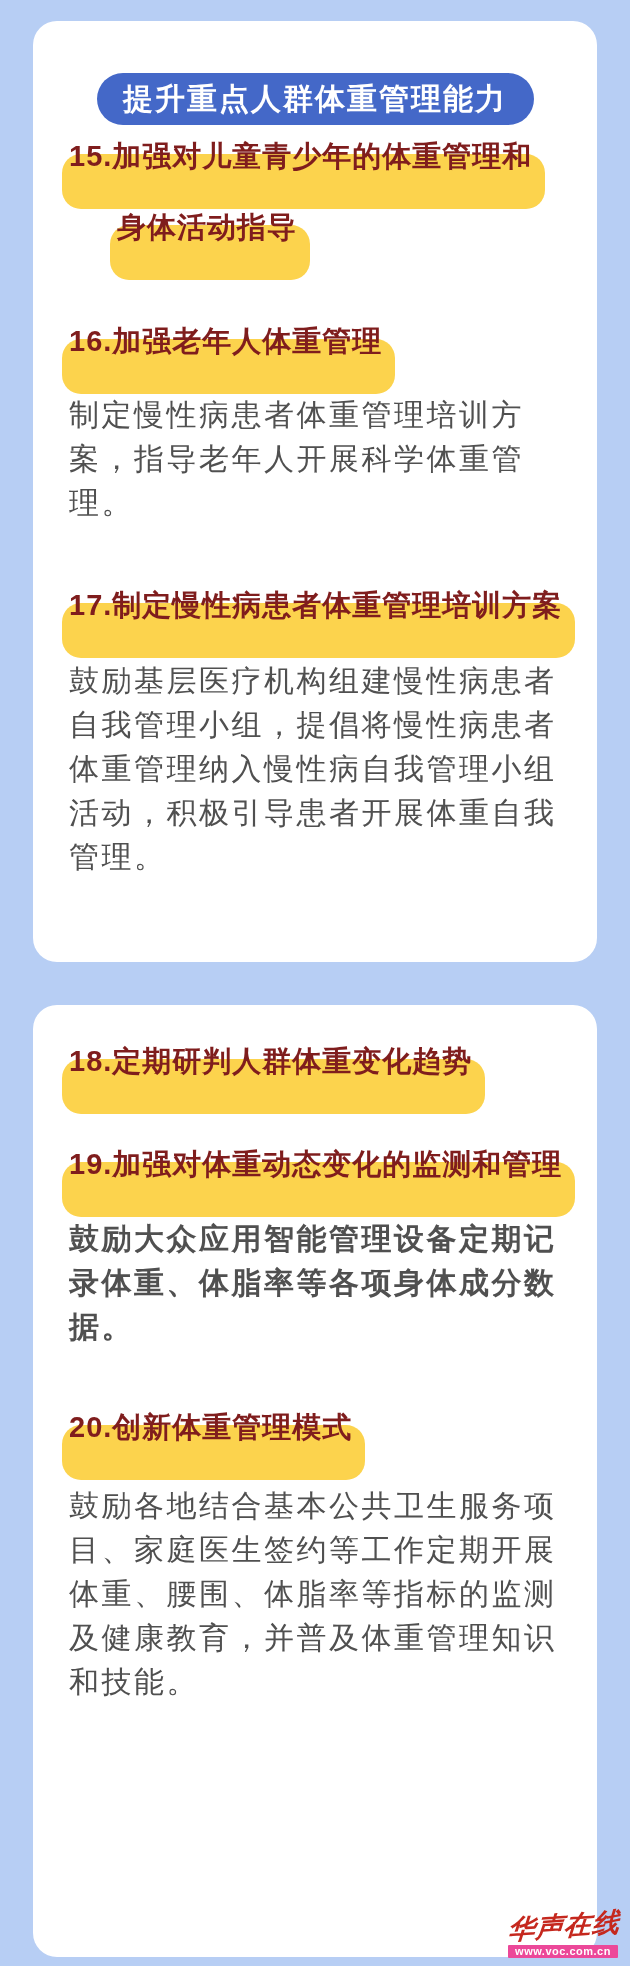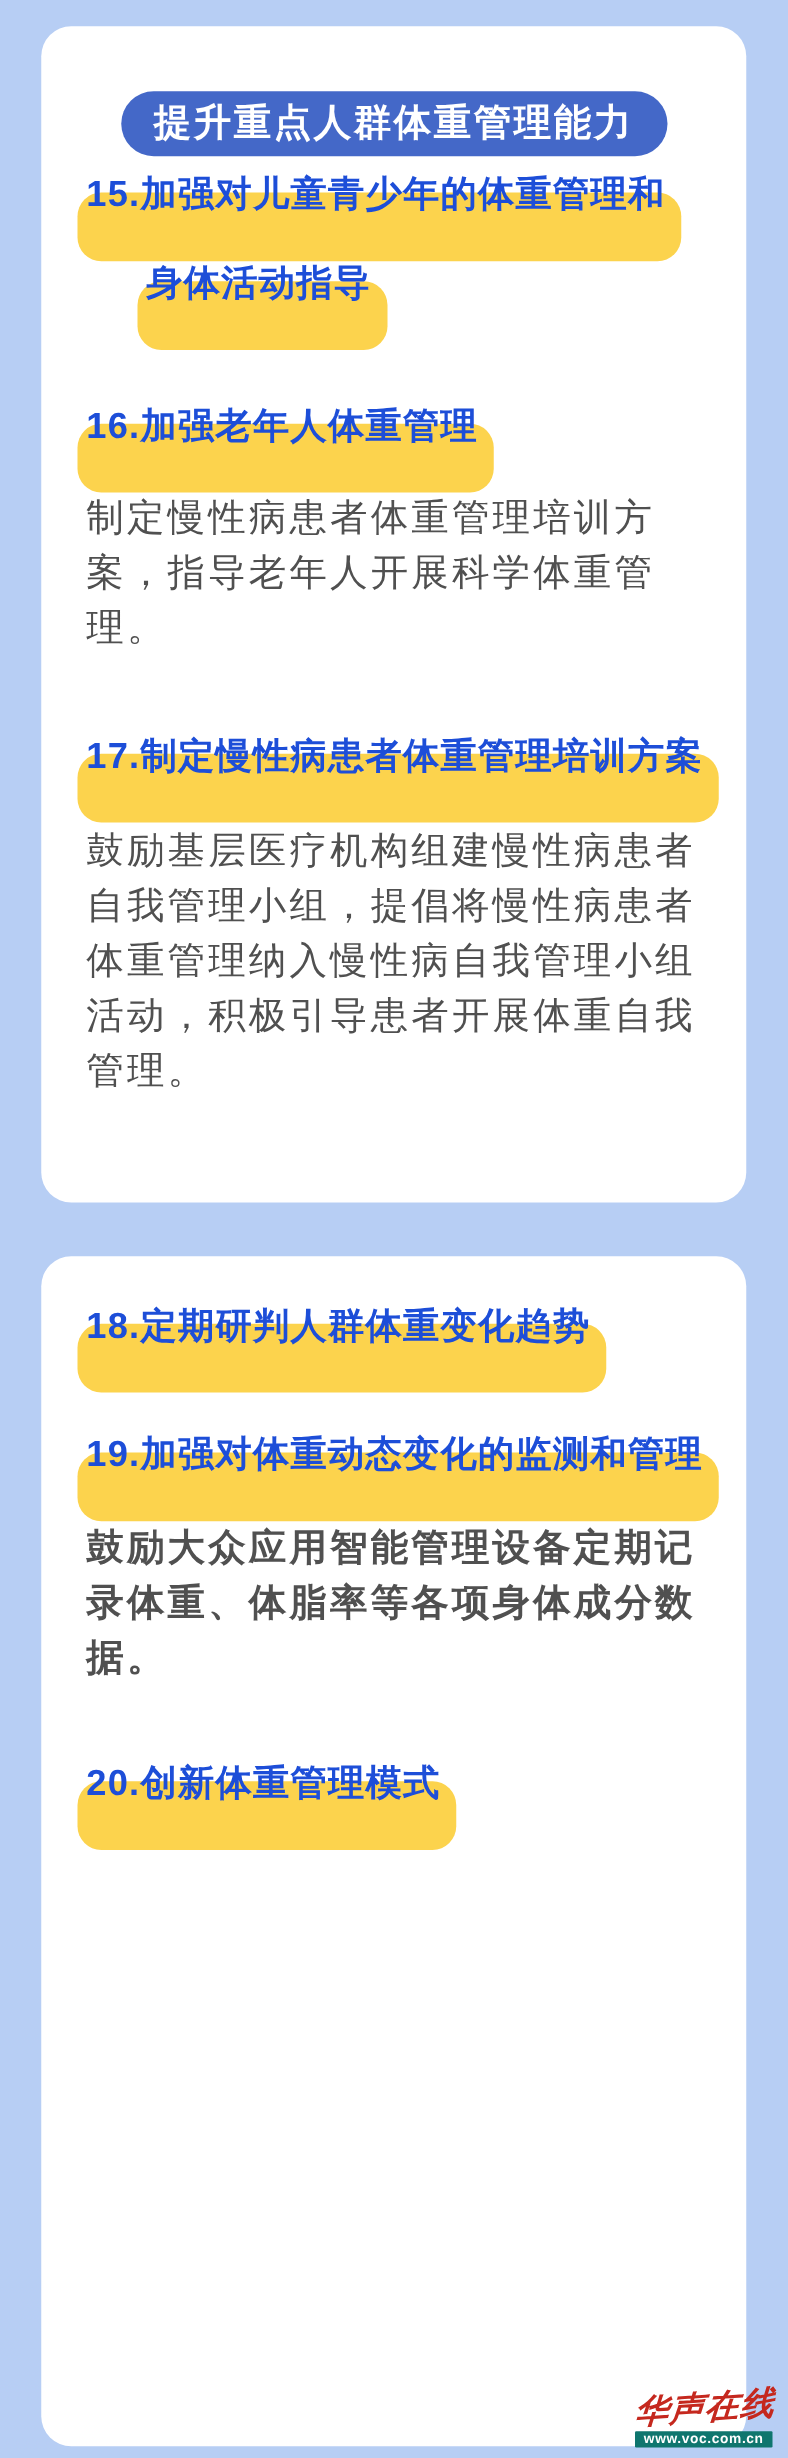--- a/index.html
+++ b/index.html
@@ -36,21 +36,21 @@
     text-align: center;
     letter-spacing: 2px;
   }
   .card-1 .pill-header { margin-top: 52px; }
   .card-2 .pill-header { margin-top: 57px; }
 
   .item-title {
     line-height: 71px;
     font-size: 29px;
     font-weight: bold;
-    color: #1d4ed8;
+    color: #7f1d1d;
     letter-spacing: 1px;
   }
   .hl {
     position: relative;
     display: inline-block;
     z-index: 0;
     white-space: nowrap;
   }
   .hl::after {
     content: "";
@@ -101,21 +101,21 @@
     font-weight: bold;
     font-style: italic;
     color: #c5281e;
     letter-spacing: 1px;
     transform: skewX(-8deg) rotate(-4deg);
     line-height: 34px;
     white-space: nowrap;
   }
   .logo-banner {
     margin-top: 2px;
-    background: #0f766e;
+    background: #ec4899;
     color: #ffffff;
     font-size: 11px;
     font-weight: bold;
     line-height: 13px;
     letter-spacing: 0.5px;
     padding: 0 2px;
     border-radius: 1px;
   }
 </style>
 </head>
@@ -149,20 +149,21 @@
     </div>
 
     <div class="item-title t19">
       <span class="hl">19.加强对体重动态变化的监测和管理</span>
     </div>
     <p class="item-body b19">鼓励大众应用智能管理设备定期记录体重、体脂率等各项身体成分数据。</p>
 
     <div class="item-title t20">
       <span class="hl">20.创新体重管理模式</span>
     </div>
+    <p class="item-body b20">鼓励各地结合基本公共卫生服务项目、家庭医生签约等工作定期开展体重、腰围、体脂率等指标的监测及健康教育，并普及体重管理知识和技能。</p>
   </section>
 
   <div class="logo">
     <span class="logo-script">华声在线</span>
     <div class="logo-banner">www.voc.com.cn</div>
   </div>
 
 </div>
 
 </body></html>

